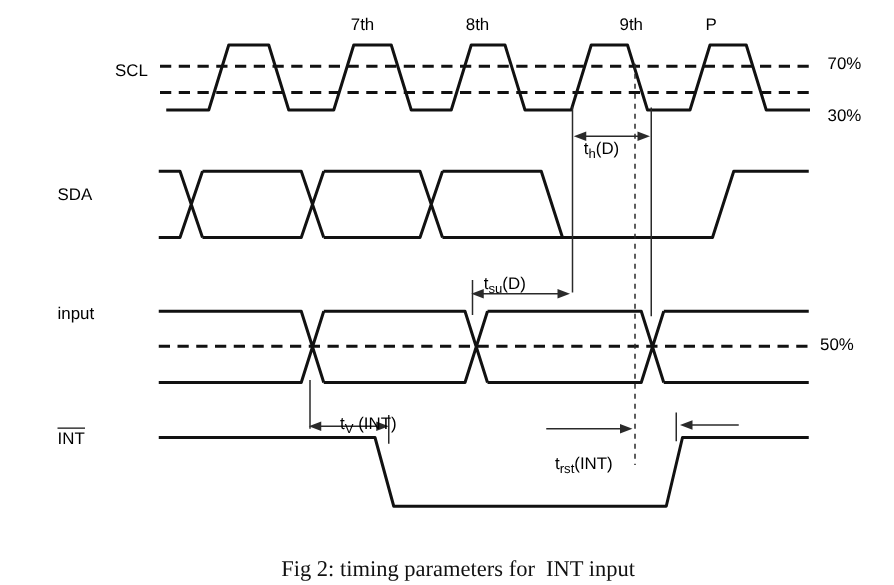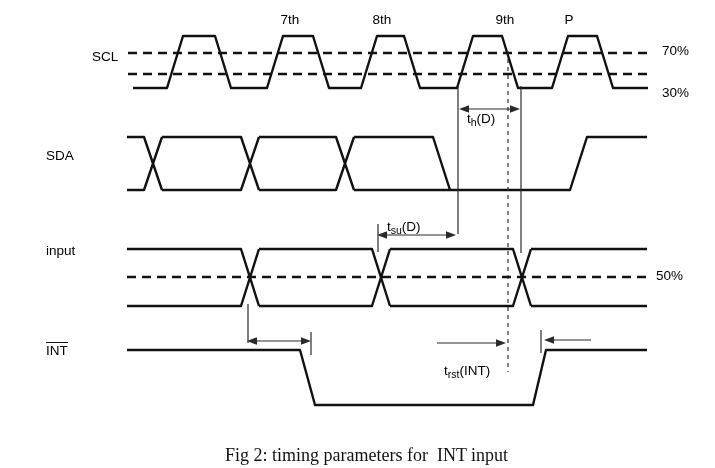--- a/index.html
+++ b/index.html
@@ -143,20 +143,23 @@
   <div class="lbl" style="left:656px; top:269px;">
     <span>50%</span>
   </div>
 
   <div class="lbl" style="left:467px; top:112px;">
     <span>t</span><span class="sub">h</span><span>(D)</span>
   </div>
   <div class="lbl" style="left:387px; top:220px;">
     <span>t</span><span class="sub">su</span><span>(D)</span>
   </div>
+  <div class="lbl" style="left:257px; top:317px; white-space:pre;">
+    <span>t</span><span class="sub">V</span><span> (INT)</span>
+  </div>
   <div class="lbl" style="left:444px; top:324px;margin-top:40px;">
     <span>t</span><span class="sub">rst</span><span>(INT)</span>
   </div>
 
   <div class="caption">
     <span>Fig 2: timing parameters for  INT input</span>
   </div>
 
 </div>
 

